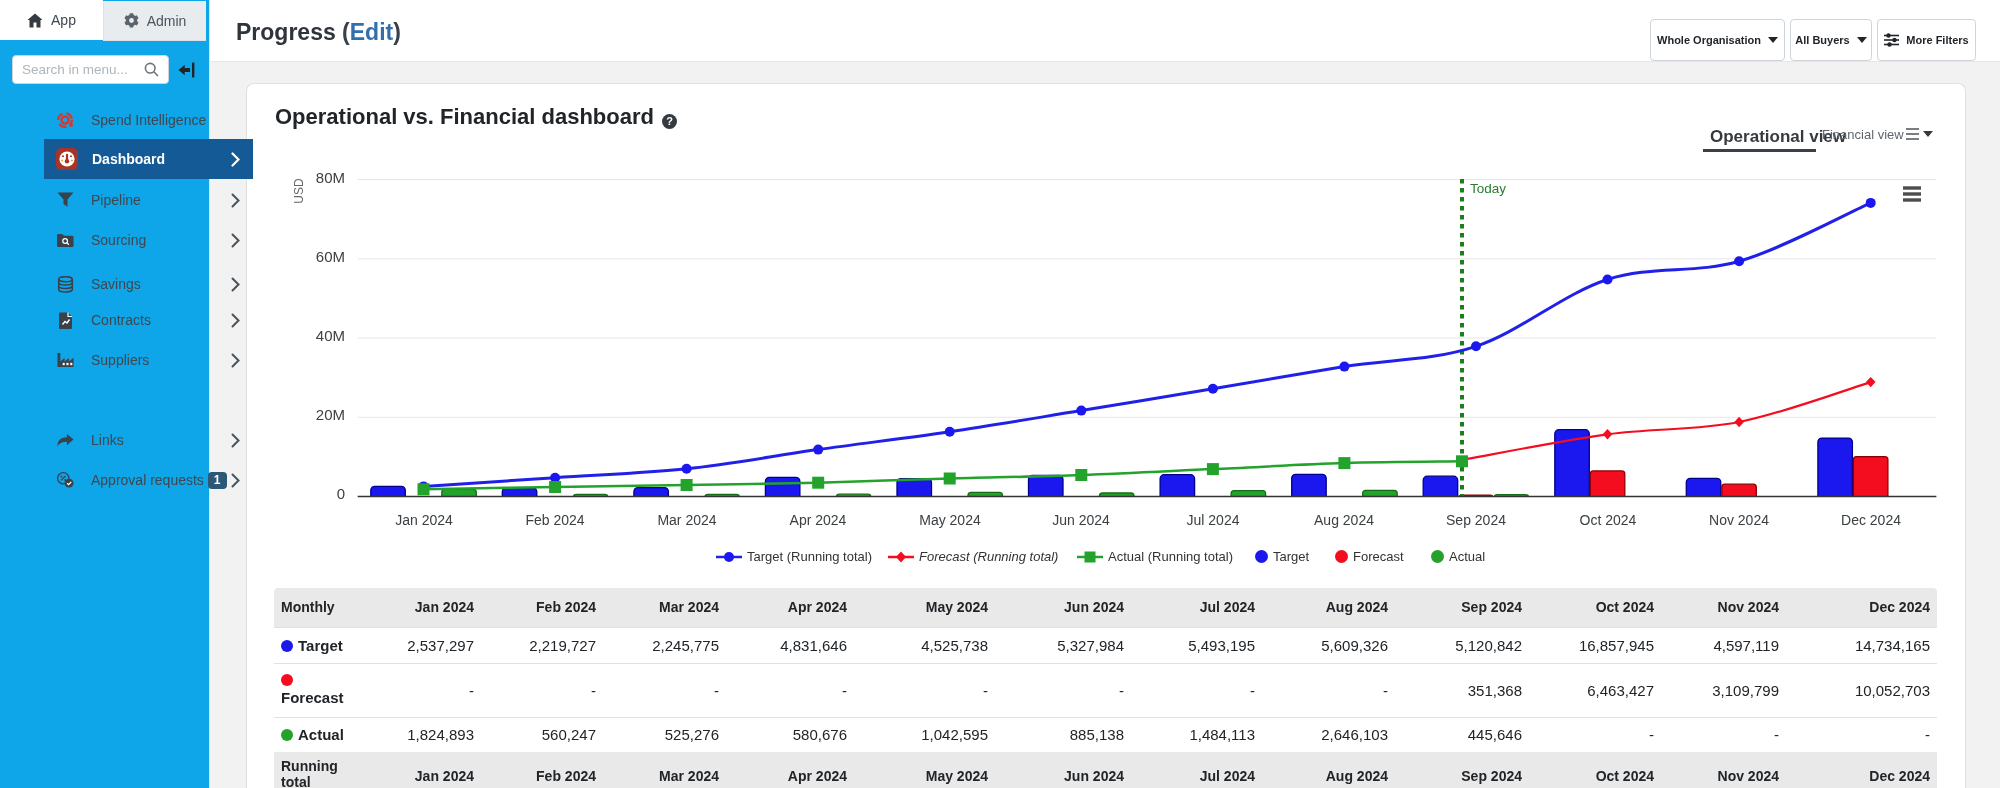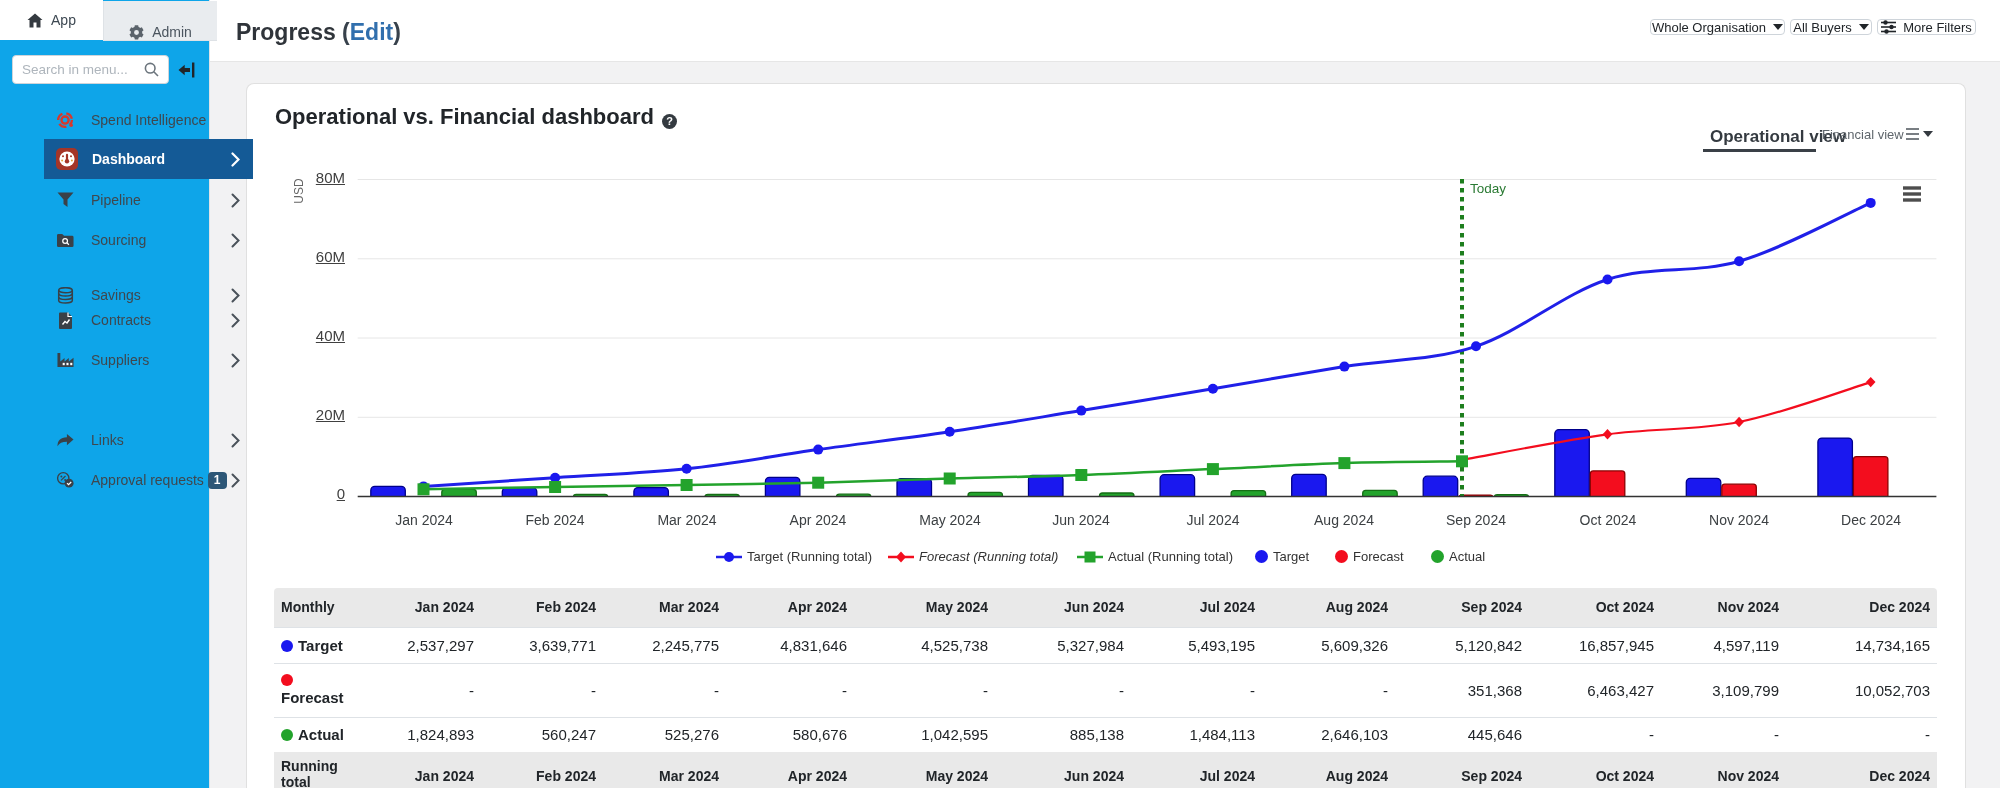--- a/index.html
+++ b/index.html
@@ -3,33 +3,33 @@
 <meta charset="utf-8">
 <style>
   * { margin:0; padding:0; box-sizing:border-box; }
   html,body { width:2000px; height:788px; overflow:hidden; }
   body { font-family:"Liberation Sans", sans-serif; background:#fff; position:relative; }
   .abs { position:absolute; }
   
   #topbar { left:210px; top:0; width:1790px; height:62px; background:#fff; border-bottom:1px solid #e6e6e6; box-shadow:0 2px 3px rgba(0,0,0,0.05); }
   #ptitle { left:236px; top:19px; font-size:23px; font-weight:700; color:#2f343a; letter-spacing:0px;}
   #ptitle a { color:#316fad; font-weight:700; text-decoration:none; }
-  .fbtn { top:19px; height:16px; background:#fff; border:1px solid #ced4da; border-radius:4px; font-size:13px; color:#212529; display:flex; align-items:center; justify-content:center; gap:7px; font-weight:400;}
+  .fbtn { top:19px; height:42px; background:#fff; border:1px solid #ced4da; border-radius:4px; font-size:11px; color:#212529; display:flex; align-items:center; justify-content:center; gap:7px; font-weight:700;}
   .caret { width:0; height:0; border-left:5px solid transparent; border-right:5px solid transparent; border-top:6px solid #212529; display:inline-block; }
   
   #pagebg { left:210px; top:62px; width:1790px; height:726px; background:#f2f2f3; }
   
   #card { left:246px; top:83px; width:1720px; height:705px; background:#fff; border:1px solid #e0e0e0; border-radius:8px 8px 0 0; border-bottom:none; }
   #ctitle { left:275px; top:104px; font-size:22px; font-weight:700; color:#212529; }
   #helpq { left:662px; top:114px; width:15px; height:15px; border-radius:50%; background:#343a40; color:#fff; font-size:11px; font-weight:700; text-align:center; line-height:15px; }
   #tab1 { left:1710px; top:127px; font-size:17px; font-weight:700; color:#343a40; }
   #tab2 { left:1822px; top:127px; font-size:13px; color:#5f666c; }
   #tabline { left:1703px; top:149px; width:113px; height:3px; background:#3a4047; }
   
-  .ylab { position:absolute; width:60px; text-align:right; font-size:15px; color:#404040;text-decoration:underline; }
+  .ylab { position:absolute; width:60px; text-align:right; font-size:15px; color:#404040; }
   .xlab { position:absolute; width:120px; text-align:center; font-size:14px; color:#3c4043; top:512px; }
   #usd { left:284px; font-size:12px; color:#666; transform:rotate(-90deg); transform-origin:center; width:30px; text-align:center; top:184px;}
   
   .leg { position:absolute; top:549px; height:15px; display:flex; align-items:center; gap:5px; font-size:13px; color:#333; }
   .ldot { width:13px; height:13px; border-radius:50%; display:inline-block; }
   
   #tbl { left:274px; top:588px; width:1663px; border-collapse:collapse; table-layout:fixed; font-size:15px; color:#212529; }
   #tbl th, #tbl td { overflow:hidden; white-space:nowrap; }
   #tbl thead th { background:#e9e9e9; font-weight:700; font-size:14px; text-align:right; height:39px; vertical-align:middle; padding:0 7px 0 0; }
   #tbl thead th:first-child { text-align:left; padding-left:7px; border-radius:4px 0 0 0;}
@@ -38,21 +38,21 @@
   #tbl tr.frow td { height:54px; }
   #tbl tr.arow td { height:35px; }
   #tbl td.lab { text-align:left; font-weight:700; padding-left:7px; }
   #tbl tr.runrow th { background:#e9e9e9; font-weight:700; font-size:14px; text-align:right; height:48px; vertical-align:middle; padding:0 7px 0 0; }
   #tbl tr.runrow th:first-child { text-align:left; padding-left:7px; white-space:normal; vertical-align:top; padding-top:6px; line-height:16px; }
   .dot { width:12px; height:12px; border-radius:50%; display:inline-block; vertical-align:-1px; margin-right:5px;}
   .dotb { width:12px; height:12px; border-radius:50%; display:block; margin:0 0 3px 0;}
   
   #sidebar { left:0; top:0; width:210px; height:788px; background:#0ea5e9; border-right:1px solid #dee2e6; z-index:5; }
   #tabApp { left:0; top:0; width:103px; height:40px; background:#fff; display:flex; align-items:center; justify-content:center; gap:8px; font-size:14px; color:#3d4852; }
-  #tabAdmin { left:103px; top:1px; width:114px; height:40px; background:#e9ecef; border-bottom:1px solid #dee2e6; border-left:1px solid #dee2e6; display:flex; align-items:flex-end; justify-content:center; gap:8px; font-size:14px; color:#4a545e; }
+  #tabAdmin { left:103px; top:1px; width:103px; height:40px; background:#e9ecef; border-bottom:1px solid #dee2e6; border-left:1px solid #dee2e6; display:flex; align-items:center; justify-content:center; gap:8px; font-size:14px; color:#4a545e; }
   #search { left:12px; top:55px; width:157px; height:29px; border:1px solid #ced4da; border-radius:4px; background:#fff; display:flex; align-items:center; }
   #search span { color:#aeb5bc; font-size:13.5px; padding-left:9px; flex:1;}
   .mitem { position:absolute; left:0; width:209px; height:40px; display:flex; align-items:center; font-size:14px; color:#3f474e; font-weight:400;margin-left:44px;}
   .mitem .ic { width:17px; margin-left:13px; margin-right:17px; display:flex; justify-content:center; flex:0 0 auto; }
   #mDash .ic { width:22px; margin-left:12px; margin-right:14px; }
   .mitem .chev { position:absolute; right:13px; width:9px; height:15px; }
   .mitem .chev svg { display:block; }
   #mDash { background:#145a96; color:#fff; font-weight:700; }
   #mDash .chev { color:#fff; }
   .badge1 { background:#2d5777; color:#fff; border-radius:4px; font-size:12px; font-weight:700; padding:1.5px 6px; margin-left:4px; }
@@ -245,21 +245,21 @@
         <th>Sep 2024</th>
         <th>Oct 2024</th>
         <th>Nov 2024</th>
         <th>Dec 2024</th>
       </tr>
     </thead>
     <tbody>
       <tr>
         <td class="lab"><span class="dot" style="background:#1a18ef;"></span>Target</td>
         <td>2,537,297</td>
-        <td>3,639,771</td>
+        <td>2,219,727</td>
         <td>2,245,775</td>
         <td>4,831,646</td>
         <td>4,525,738</td>
         <td>5,327,984</td>
         <td>5,493,195</td>
         <td>5,609,326</td>
         <td>5,120,842</td>
         <td>16,857,945</td>
         <td>4,597,119</td>
         <td>14,734,165</td>
@@ -385,21 +385,21 @@
           <path d="M0,2 a1.5,1.5 0 0 1 1.5,-1.5 h4 l2,2 h8.5 a1.5,1.5 0 0 1 1.5,1.5 v9 a1.5,1.5 0 0 1 -1.5,1.5 h-14.5 a1.5,1.5 0 0 1 -1.5,-1.5 z" fill="#3a4148"></path>
           <circle cx="8.6" cy="8" r="2.5" fill="none" stroke="#fff" stroke-width="1.3"></circle>
           <line x1="10.5" y1="9.9" x2="12.6" y2="12" stroke="#fff" stroke-width="1.3"></line>
         </svg>
       </span>
       Sourcing<span class="chev">
         <svg width="9" height="15" viewBox="0 0 9 15">
           <path d="M1.5,1.5 L7.5,7.5 L1.5,13.5" stroke="#4a525a" stroke-width="2" fill="none" stroke-linecap="round"></path>
         </svg>
       </span></div>
-    <div class="mitem" style="top:275px;">
+    <div class="mitem" style="top:264px;">
       <span class="ic">
         <svg width="17" height="17" viewBox="0 0 17 17">
           <g fill="none" stroke="#3a4148" stroke-width="1.5">
             <ellipse cx="8.5" cy="3.2" rx="6.8" ry="2.5"></ellipse>
             <path d="M1.7,3.2 v3.4 c0,1.4 3.05,2.5 6.8,2.5 s6.8,-1.1 6.8,-2.5 v-3.4"></path>
             <path d="M1.7,6.6 v3.4 c0,1.4 3.05,2.5 6.8,2.5 s6.8,-1.1 6.8,-2.5 v-3.4"></path>
             <path d="M1.7,10 v3.4 c0,1.4 3.05,2.5 6.8,2.5 s6.8,-1.1 6.8,-2.5 v-3.4"></path>
           </g>
         </svg>
       </span>

